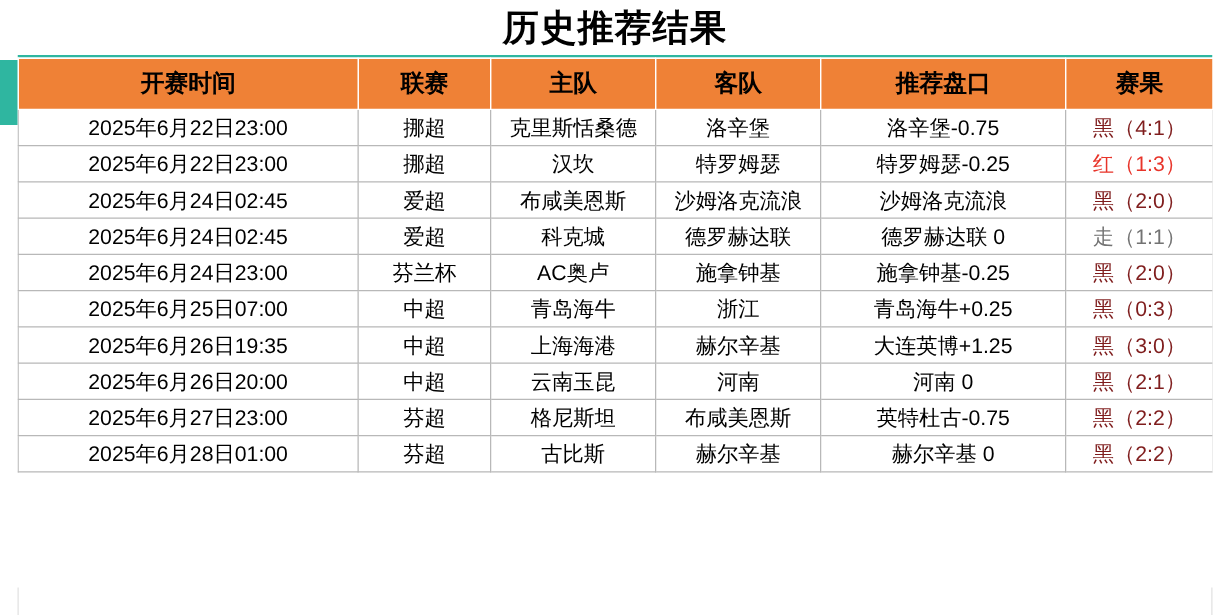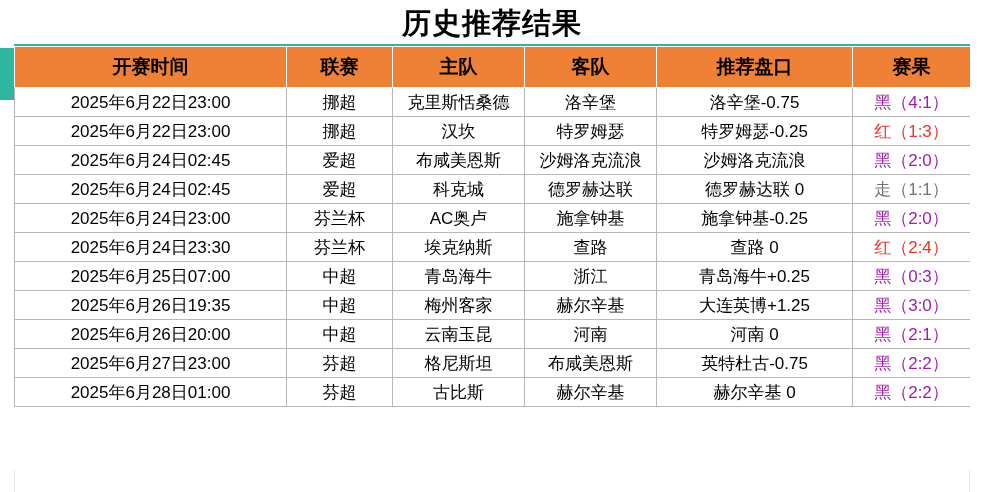--- a/index.html
+++ b/index.html
@@ -57,21 +57,21 @@
     border: 1px solid #ffffff;
     text-align: center;
   }
   .col-time { width: 272px; }
   .col-league { width: 106px; }
   .col-home { width: 132px; }
   .col-away { width: 132px; }
   .col-line { width: 196px; }
   .col-result { width: 118px; }
 
-  .res-black { color: #a21caf; }
+  .res-black { color: #7f1d1d; }
   .res-red { color: #e8342a; }
   .res-orange { color: #737373; }
 
   .res-cell span.lbl { font-weight: normal; }
   .res-cell span.score { }
 
   .left-strip {
     position: absolute;
     left: 0;
     top: 48px;
@@ -165,39 +165,31 @@
           </tr>
           <tr>
             <td>2025年6月24日23:00</td>
             <td>芬兰杯</td>
             <td>AC奥卢</td>
             <td>施拿钟基</td>
             <td>施拿钟基-0.25</td>
             <td class="res-cell res-black"><span class="lbl">黑</span><span class="score">（2:0）</span></td>
           </tr>
           <tr>
-            <td>2025年6月24日23:30</td>
-            <td>芬兰杯</td>
-            <td>埃克纳斯</td>
-            <td>查路</td>
-            <td>查路 0</td>
-            <td class="res-cell res-red"><span class="lbl">红</span><span class="score">（2:4）</span></td>
-          </tr>
-          <tr>
             <td>2025年6月25日07:00</td>
             <td>中超</td>
             <td>青岛海牛</td>
             <td>浙江</td>
             <td>青岛海牛+0.25</td>
             <td class="res-cell res-black"><span class="lbl">黑</span><span class="score">（0:3）</span></td>
           </tr>
           <tr>
             <td>2025年6月26日19:35</td>
             <td>中超</td>
-            <td>梅州客家</td>
+            <td>上海海港</td>
             <td>赫尔辛基</td>
             <td>大连英博+1.25</td>
             <td class="res-cell res-black"><span class="lbl">黑</span><span class="score">（3:0）</span></td>
           </tr>
           <tr>
             <td>2025年6月26日20:00</td>
             <td>中超</td>
             <td>云南玉昆</td>
             <td>河南</td>
             <td>河南 0</td>

